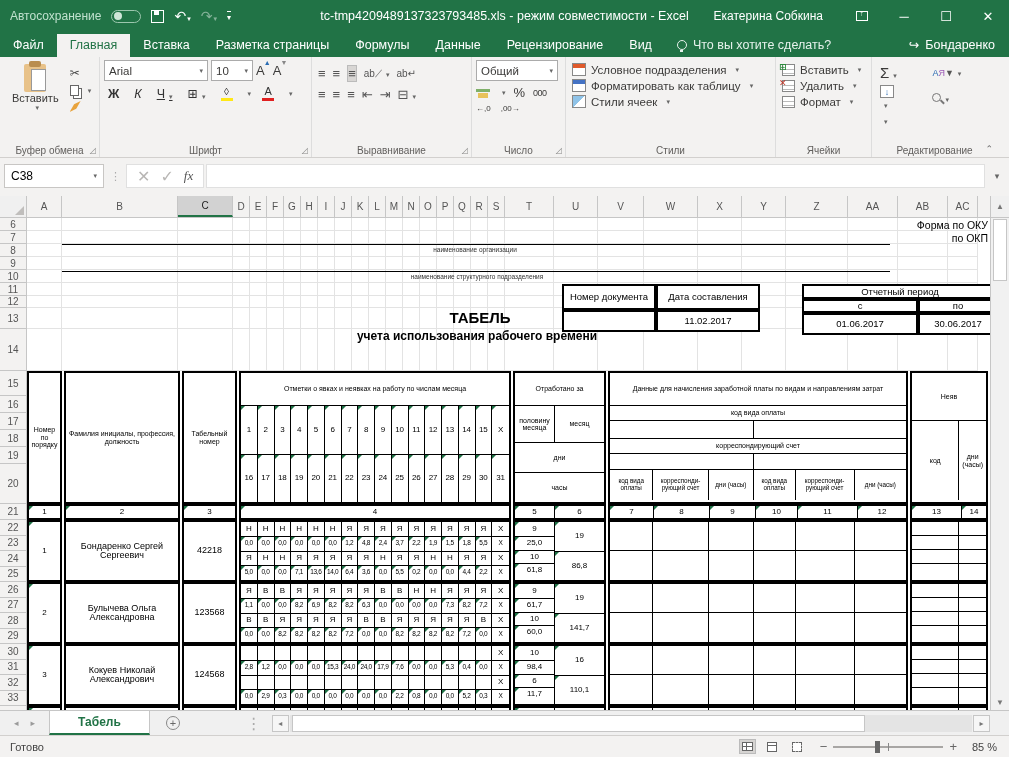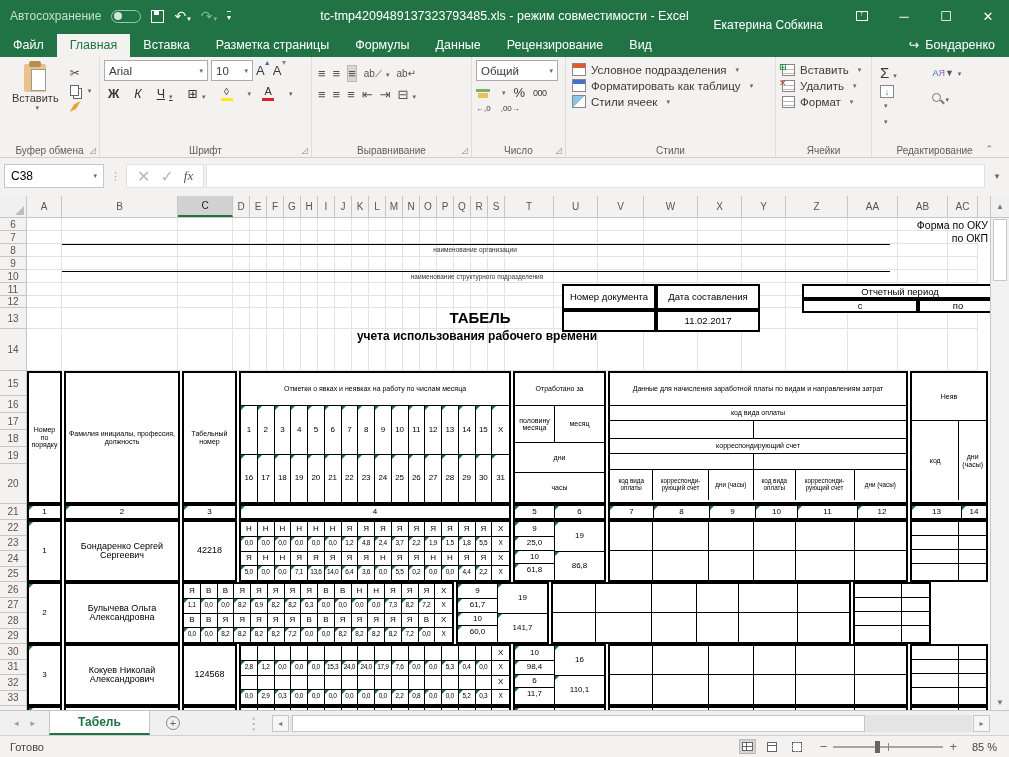--- a/index.html
+++ b/index.html
@@ -12,21 +12,21 @@
 .autosave { color:#bfe0cd; font-size:12px; }
 .toggle { width:30px; height:13px; border:1px solid #9cc7ae; border-radius:7px; position:relative; }
 .toggle .knob { position:absolute; left:2px; top:1.5px; width:8px; height:8px; background:#cfe6d8; border-radius:50%; }
 .ic-save { width:13px; height:13px; border:1.5px solid #fff; position:relative; }
 .ic-save:before { content:""; position:absolute; left:2px; top:0; width:5px; height:4px; background:#fff; }
 .arrw { font-size:14px; line-height:1; }
 .dim { opacity:.45; }
 .mini { font-size:7px; margin-left:1px; }
 .qmore { border-top:1.5px solid #fff; font-size:8px; padding-top:1px; }
 .tb-title { position:absolute; left:0; right:0; text-align:center; font-size:12.5px; pointer-events:none; }
-.tb-right { margin-left:auto; display:flex; align-items:flex-end; height:100%; }
+.tb-right { margin-left:auto; display:flex; align-items:center; height:100%; }
 .username { font-size:12px; margin-right:18px; }
 .winbtn { width:42px; height:100%; display:flex; align-items:center; justify-content:center; font-size:13px; }
 .ic-ribopt { width:12px; height:10px; border:1.2px solid #fff; position:relative; }
 .ic-ribopt:before { content:"↑"; position:absolute; top:-3px; left:2.5px; font-size:8px; }
 
 
 .tabrow { height:25px; background:#217346; display:flex; align-items:flex-end; color:#fff; }
 .tab { padding:4px 13px 5px; font-size:12.5px; cursor:default; }
 .tab.active { background:#f3f2f1; color:#217346; }
 .tellme { display:flex; align-items:center; gap:6px; padding:4px 12px 5px; font-size:12.5px; color:#e6f2ec; }
@@ -166,20 +166,24 @@
   <span id="tabs" style="display:flex">
       <span class="tab">Файл</span>
       <span class="tab active">Главная</span>
       <span class="tab">Вставка</span>
       <span class="tab">Разметка страницы</span>
       <span class="tab">Формулы</span>
       <span class="tab">Данные</span>
       <span class="tab">Рецензирование</span>
       <span class="tab">Вид</span>
     </span>
+  <span class="tellme">
+    <span class="bulb"></span>
+    <span>Что вы хотите сделать?</span>
+  </span>
   <span class="share">
     <span>↪</span>
     <span>Бондаренко</span>
   </span>
 </div>
 
 <div class="ribbon">
   <div class="group" style="width:100px">
     <div class="grows">
       <div class="bigbtn">
@@ -713,20 +717,24 @@
       <span class="dc" style="width:94px;height:22px"></span>
       <span class="dc" style="width:104px;height:22px">11.02.2017</span>
     </div>
 
     <div class="ov" style="left:775px;top:66px;width:196px">
       <div class="dc" style="height:15px">Отчетный период</div>
       <div style="display:flex">
         <span class="dc" style="width:116px;height:14px">с</span>
         <span class="dc" style="width:80px;height:14px">по</span>
       </div>
+      <div style="display:flex">
+        <span class="dc" style="width:116px;height:22px">01.06.2017</span>
+        <span class="dc" style="width:80px;height:22px">30.06.2017</span>
+      </div>
     </div>
 
     <div class="ov ttl1" style="left:353px;top:91px;width:200px">ТАБЕЛЬ</div>
     <div class="ov ttl2" style="left:300px;top:111px;width:300px">учета использования рабочего времени</div>
 
     <div class="form" id="form">
         <div class="band" style="height: 133px;">
           <div class="sec vsec" style="width: 35px;">
             <div class="c hl" style="height: 129px;">Номер по порядку</div>
           </div>
@@ -979,20 +987,23 @@
               <div class="c " style="height: 14px;"></div>
             </div>
           </div>
         </div>
         <div class="band" style="height: 62px;">
           <div class="sec vsec" style="width: 35px;">
             <div class="c tri numcell" style="height: 58px;">2</div>
           </div>
           <div class="sec vsec" style="width: 116px;">
             <div class="c empname" style="height: 58px;">Булычева Ольга Александровна</div>
+          </div>
+          <div class="sec vsec" style="width: 55px;">
+            <div class="c empname" style="height: 58px;">123568</div>
           </div>
           <div class="sec vsec" style="width: 272px;">
             <div class="cells16">
               <div class="c br mark" style="width: 17px; height: 14px;">Я</div>
               <div class="c br mark" style="width: 17px; height: 14px;">В</div>
               <div class="c br mark" style="width: 17px; height: 14px;">В</div>
               <div class="c br mark" style="width: 17px; height: 14px;">Я</div>
               <div class="c br mark" style="width: 17px; height: 14px;">Я</div>
               <div class="c br mark" style="width: 17px; height: 14px;">Я</div>
               <div class="c br mark" style="width: 17px; height: 14px;">Я</div>

